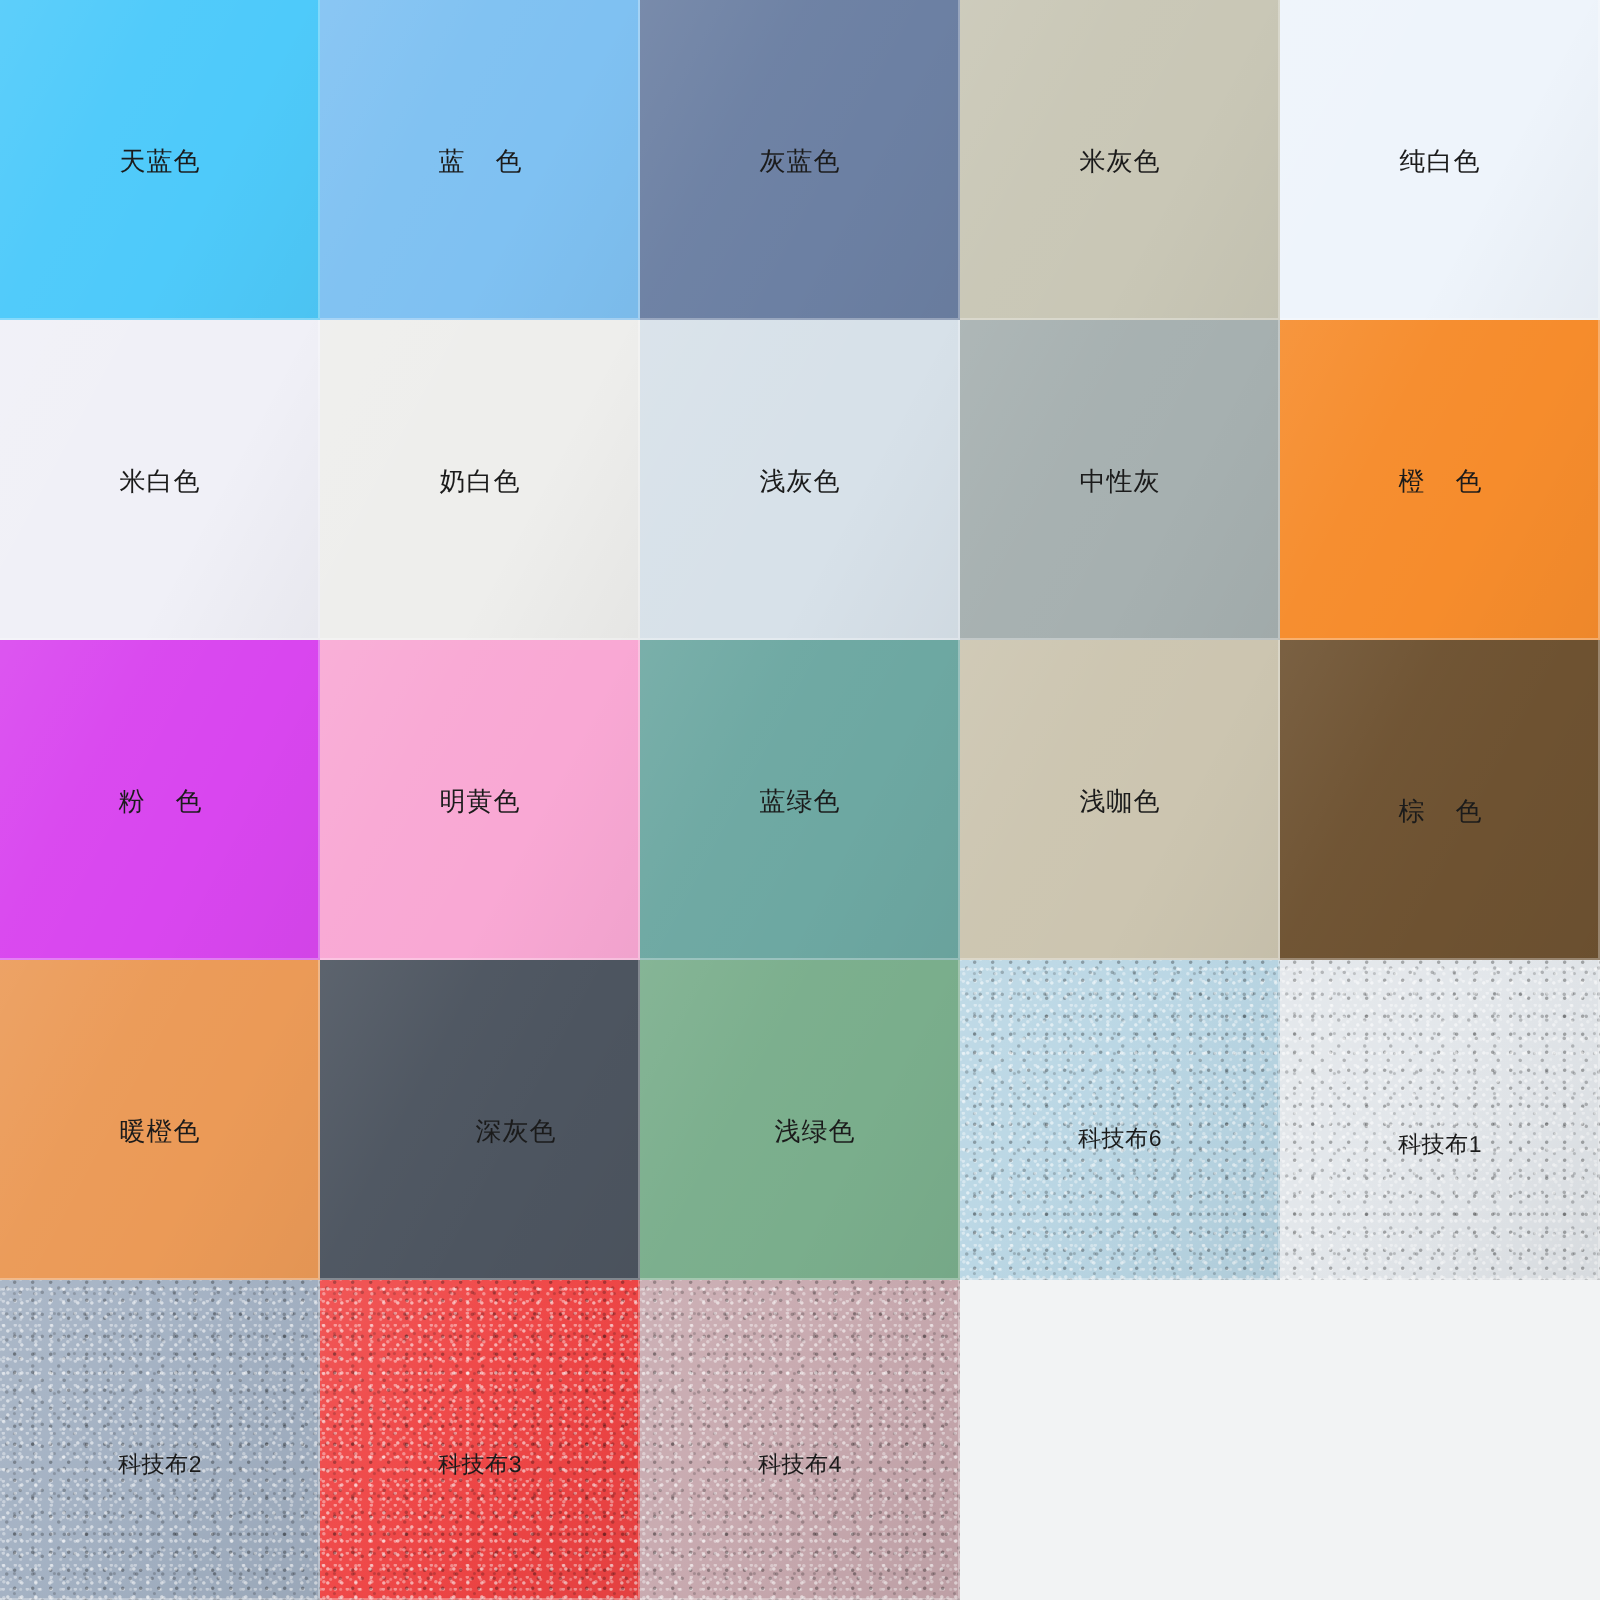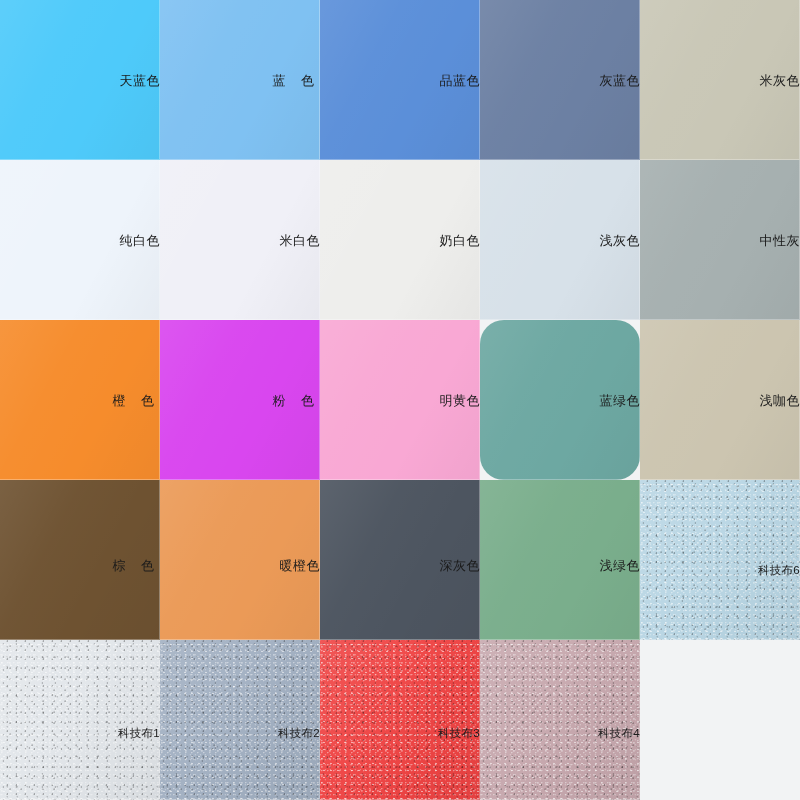--- a/index.html
+++ b/index.html
@@ -22,21 +22,21 @@
     grid-template-rows: repeat(5, 160px);
     background: #f2f3f4;
   }
 
   .swatch {
     position: relative;
     width: 160px;
     height: 160px;
     display: flex;
     align-items: center;
-    justify-content: flex-end;
+    justify-content: center;
     overflow: hidden;
     box-sizing: border-box;
   }
 
   
   .swatch::after {
     content: "";
     position: absolute;
     inset: 0;
     pointer-events: none;
@@ -114,25 +114,20 @@
     <div class="swatch" style="background-color: rgb(78, 202, 250);">
       <div class="texture"></div>
       <div class="sheen"></div>
       <div class="swatch-label">天蓝色</div>
     </div>
     <div class="swatch spaced" style="background-color: rgb(127, 193, 242);">
       <div class="texture"></div>
       <div class="sheen"></div>
       <div class="swatch-label">蓝 色</div>
     </div>
-    <div class="swatch" style="background-color: rgb(91, 143, 217);">
-      <div class="texture"></div>
-      <div class="sheen"></div>
-      <div class="swatch-label">品蓝色</div>
-    </div>
     <div class="swatch" style="background-color: rgb(108, 128, 163);">
       <div class="texture"></div>
       <div class="sheen"></div>
       <div class="swatch-label">灰蓝色</div>
     </div>
     <div class="swatch" style="background-color: rgb(201, 199, 182);">
       <div class="texture"></div>
       <div class="sheen"></div>
       <div class="swatch-label">米灰色</div>
     </div>
@@ -169,21 +164,21 @@
     <div class="swatch spaced" style="background-color: #d946ef;">
       <div class="texture"></div>
       <div class="sheen"></div>
       <div class="swatch-label">粉 色</div>
     </div>
     <div class="swatch" style="background-color: #f9a8d4;">
       <div class="texture"></div>
       <div class="sheen"></div>
       <div class="swatch-label">明黄色</div>
     </div>
-    <div class="swatch" style="background-color: rgb(109, 168, 162); border-radius: 24px;">
+    <div class="swatch" style="background-color: rgb(109, 168, 162);">
       <div class="texture"></div>
       <div class="sheen"></div>
       <div class="swatch-label">蓝绿色</div>
     </div>
     <div class="swatch" style="background-color: rgb(204, 197, 176);">
       <div class="texture"></div>
       <div class="sheen"></div>
       <div class="swatch-label">浅咖色</div>
     </div>
     <div class="swatch spaced shift-down" style="background-color: rgb(110, 82, 49);">

